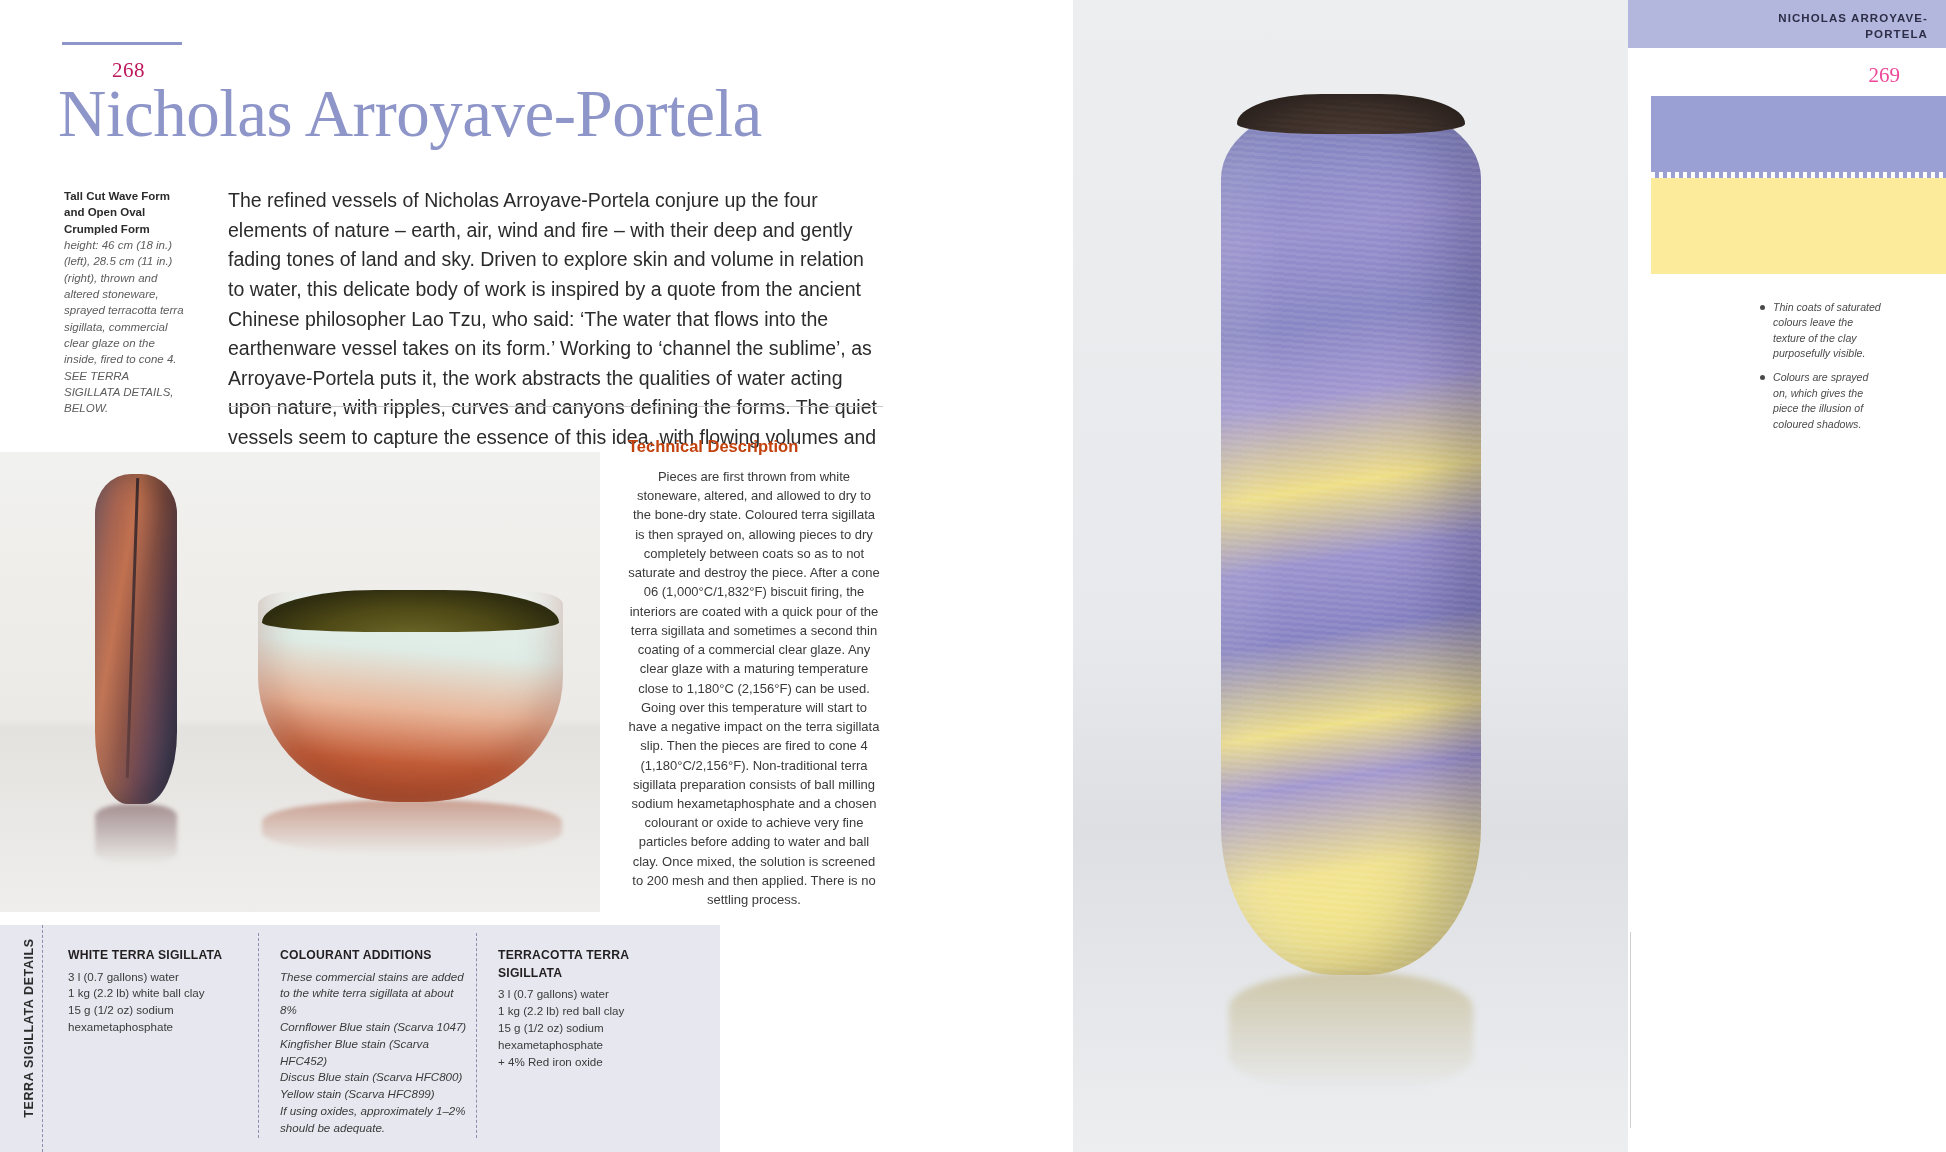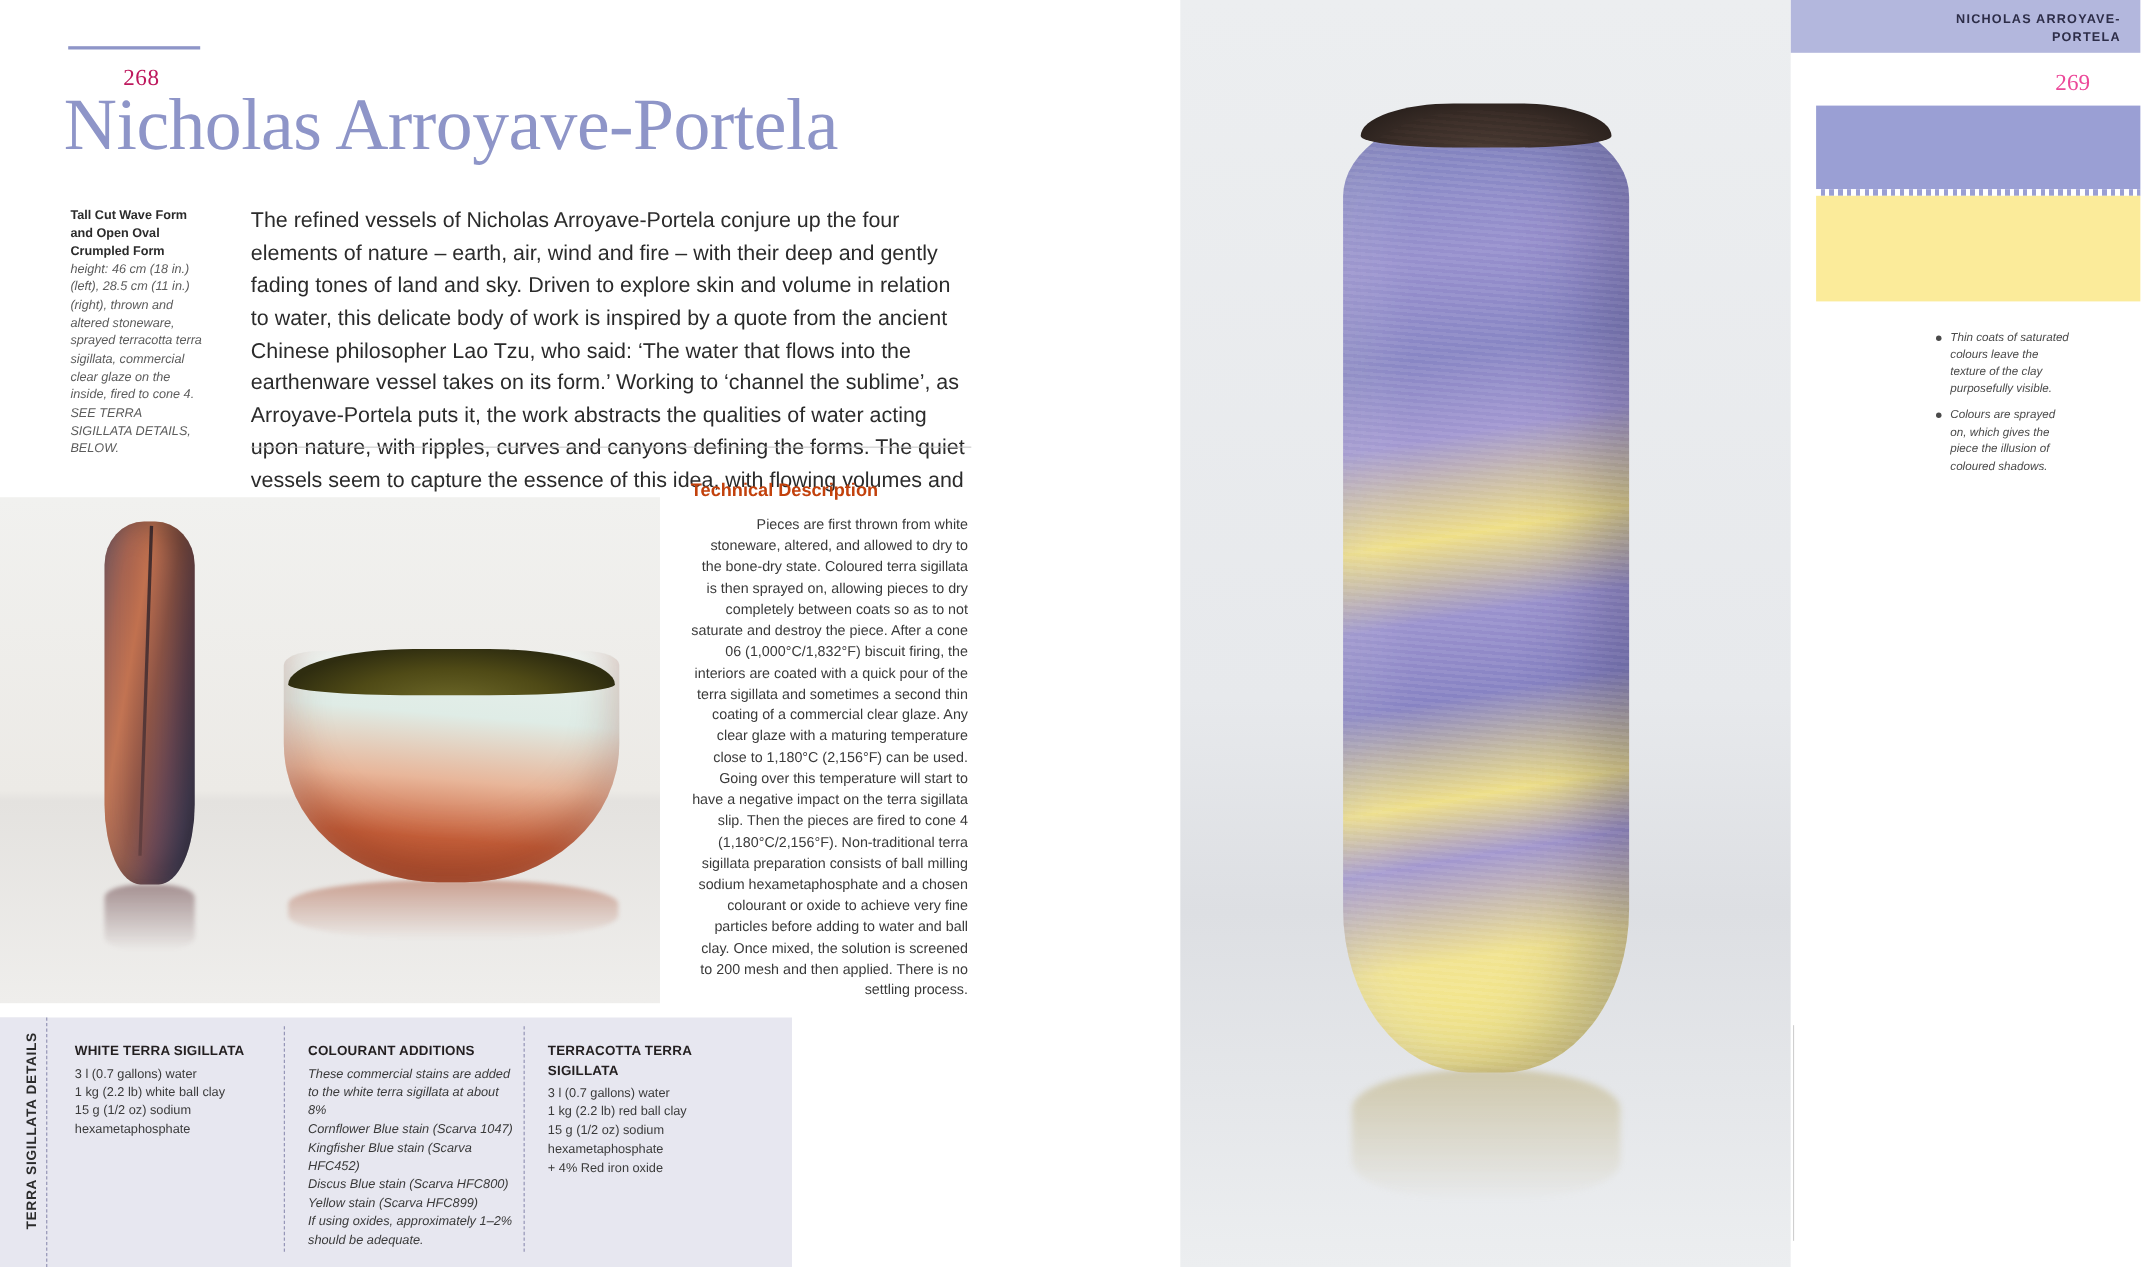--- a/index.html
+++ b/index.html
@@ -37,21 +37,21 @@
   }
 
   .hr-mid{position:absolute;left:228px;top:406px;width:655px;height:1px;background:#c9c9c9;}
 
   .tech-head{
     position:absolute;left:628px;top:437px;width:260px;
     font-size:16.5px;font-weight:700;color:#c2410c;
   }
   .tech-body{
     position:absolute;left:628px;top:467px;width:252px;
-    font-size:13px;line-height:1.48;color:#3a3a3a;text-align:right;
+    font-size:13px;line-height:1.48;color:#3a3a3a;text-align:center;
   }
 
   .photo-left{
     position:absolute;left:0;top:452px;width:600px;height:460px;
     background:linear-gradient(180deg,#f1f1ef 0%,#eceae6 58%,#e4e2df 60%,#efeeec 100%);
     overflow:hidden;
   }
   .vase-a{
     position:absolute;left:95px;top:22px;width:82px;height:330px;
     background:linear-gradient(100deg,#6b4b52 0%,#a4604d 18%,#c1714f 33%,#8e5547 52%,#6d4a57 70%,#50465f 86%,#3c3a4e 100%);

